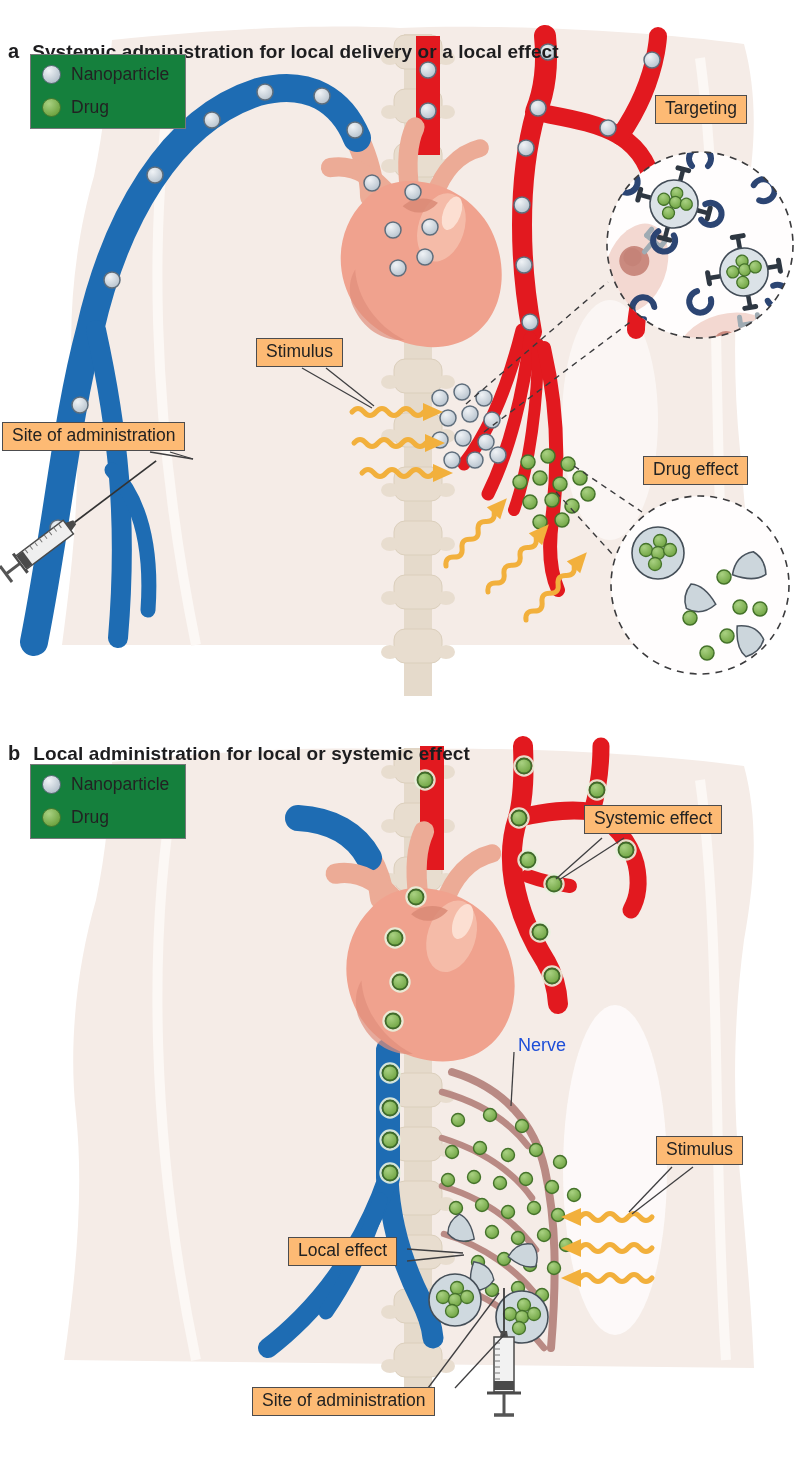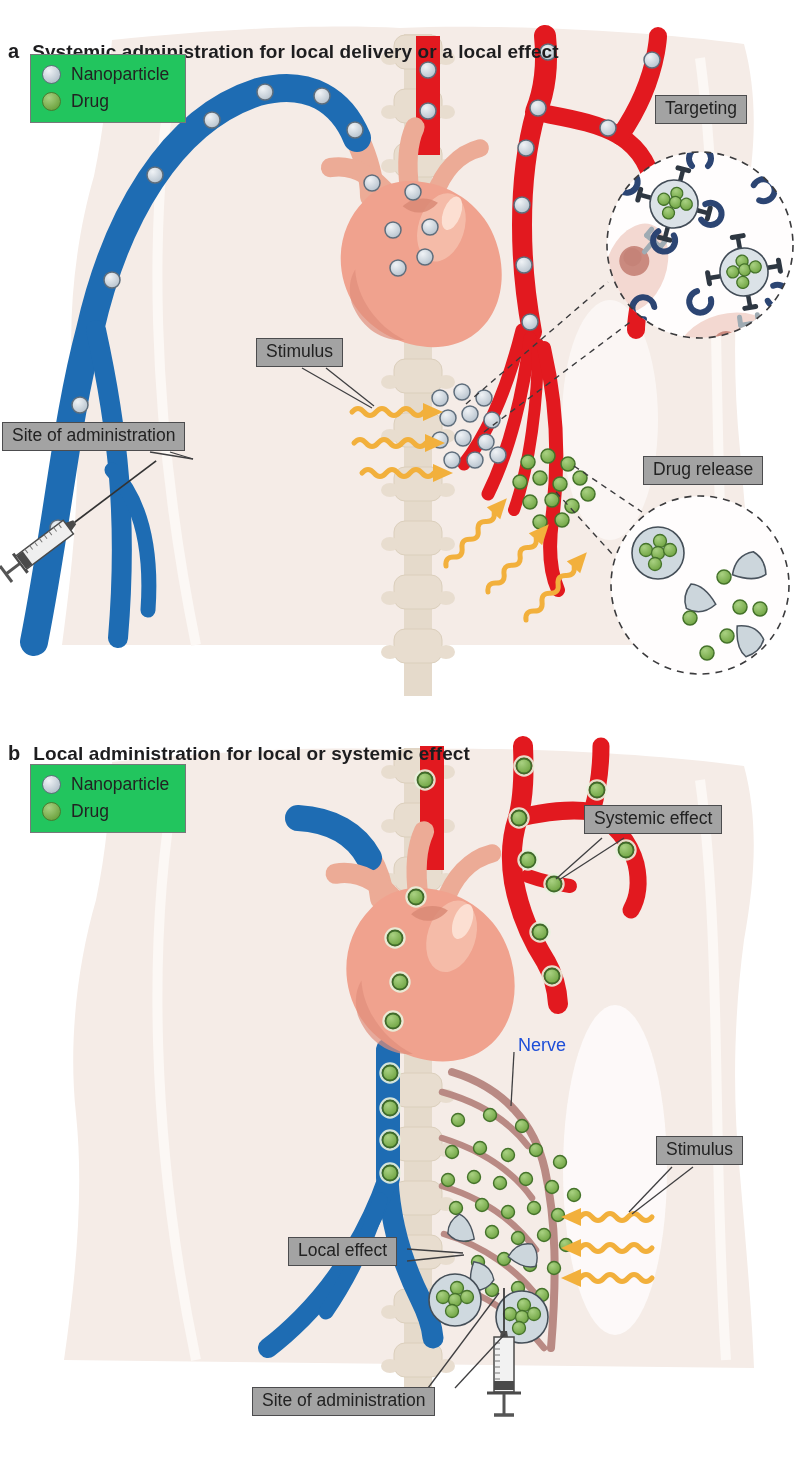--- a/index.html
+++ b/index.html
@@ -2,26 +2,26 @@
 <html><head>
 <meta charset="utf-8">
 <style>
   html,body { margin:0; padding:0; background:#ffffff; }
   body { width:800px; height:1484px; position:relative; font-family:"Liberation Sans",sans-serif; }
   .figure { position:absolute; left:0; top:0; width:800px; height:1484px; overflow:hidden; }
   .art { position:absolute; left:0; }
   .panel-title { position:absolute; display:flex; align-items:baseline; gap:13px; color:#1d1d1f; }
   .panel-letter { font-weight:bold; font-size:20px; }
   .panel-heading { font-weight:bold; font-size:19px; letter-spacing:.1px;margin-top:36px; }
-  .legend { position:absolute; background:#22c55e; border:1.5px solid #77787a; padding:9px 16px 10px 11px; display:flex; flex-direction:column; gap:6px; }
+  .legend { position:absolute; background:#15803d; border:1.5px solid #77787a; padding:9px 16px 10px 11px; display:flex; flex-direction:column; gap:12px; }
   .legend-row { display:flex; align-items:center; gap:10px; font-size:17.5px; color:#222; }
   .swatch { width:17px; height:17px; border-radius:50%; flex:0 0 auto; }
   .swatch.np { background:radial-gradient(circle at 35% 28%, #f0f3f6, #b6c2cd 75%); border:1.5px solid #5f6e7c; }
   .swatch.drug { background:radial-gradient(circle at 35% 28%, #a9d182, #6da23f 78%); border:1.5px solid #4a7a2e; }
-  .callout { position:absolute; background:#a3a3a3; border:1.5px solid #4c4c4e; padding:2px 9px 4px 9px; font-size:17.5px; color:#222; white-space:nowrap; }
+  .callout { position:absolute; background:#fdba74; border:1.5px solid #4c4c4e; padding:2px 9px 4px 9px; font-size:17.5px; color:#222; white-space:nowrap; }
   .plain-label { position:absolute; font-size:18px; color:#1d4ed8; white-space:nowrap; }
   .footer { position:absolute; top:1452px; right:10px; font-size:19px; font-weight:bold; color:#1d1d1f; }
   .footer .sep { color:#2f9bd5; padding:0 4px; }
   .footer .brand { color:#2f9bd5; }
 </style>
 </head>
 <body>
 
 <div class="figure">
 
@@ -465,21 +465,21 @@
     </div>
     <div class="legend-row">
       <span class="swatch drug"></span>
       <span>Drug</span>
     </div>
   </div>
 
   <div class="callout" style="left:256px; top:338px">Stimulus</div>
   <div class="callout" style="left:2px; top:422px">Site of administration</div>
   <div class="callout" style="left:655px; top:95px">Targeting</div>
-  <div class="callout" style="left:643px; top:456px">Drug release</div>
+  <div class="callout" style="left:643px; top:456px">Drug effect</div>
 
   <div class="panel-title" style="left:8px; top:707px">
     <span class="panel-letter">b</span>
     <span class="panel-heading">Local administration for local or systemic effect</span>
   </div>
 
   <div class="legend" style="left:30px; top:764px">
     <div class="legend-row">
       <span class="swatch np"></span>
       <span>Nanoparticle</span>

